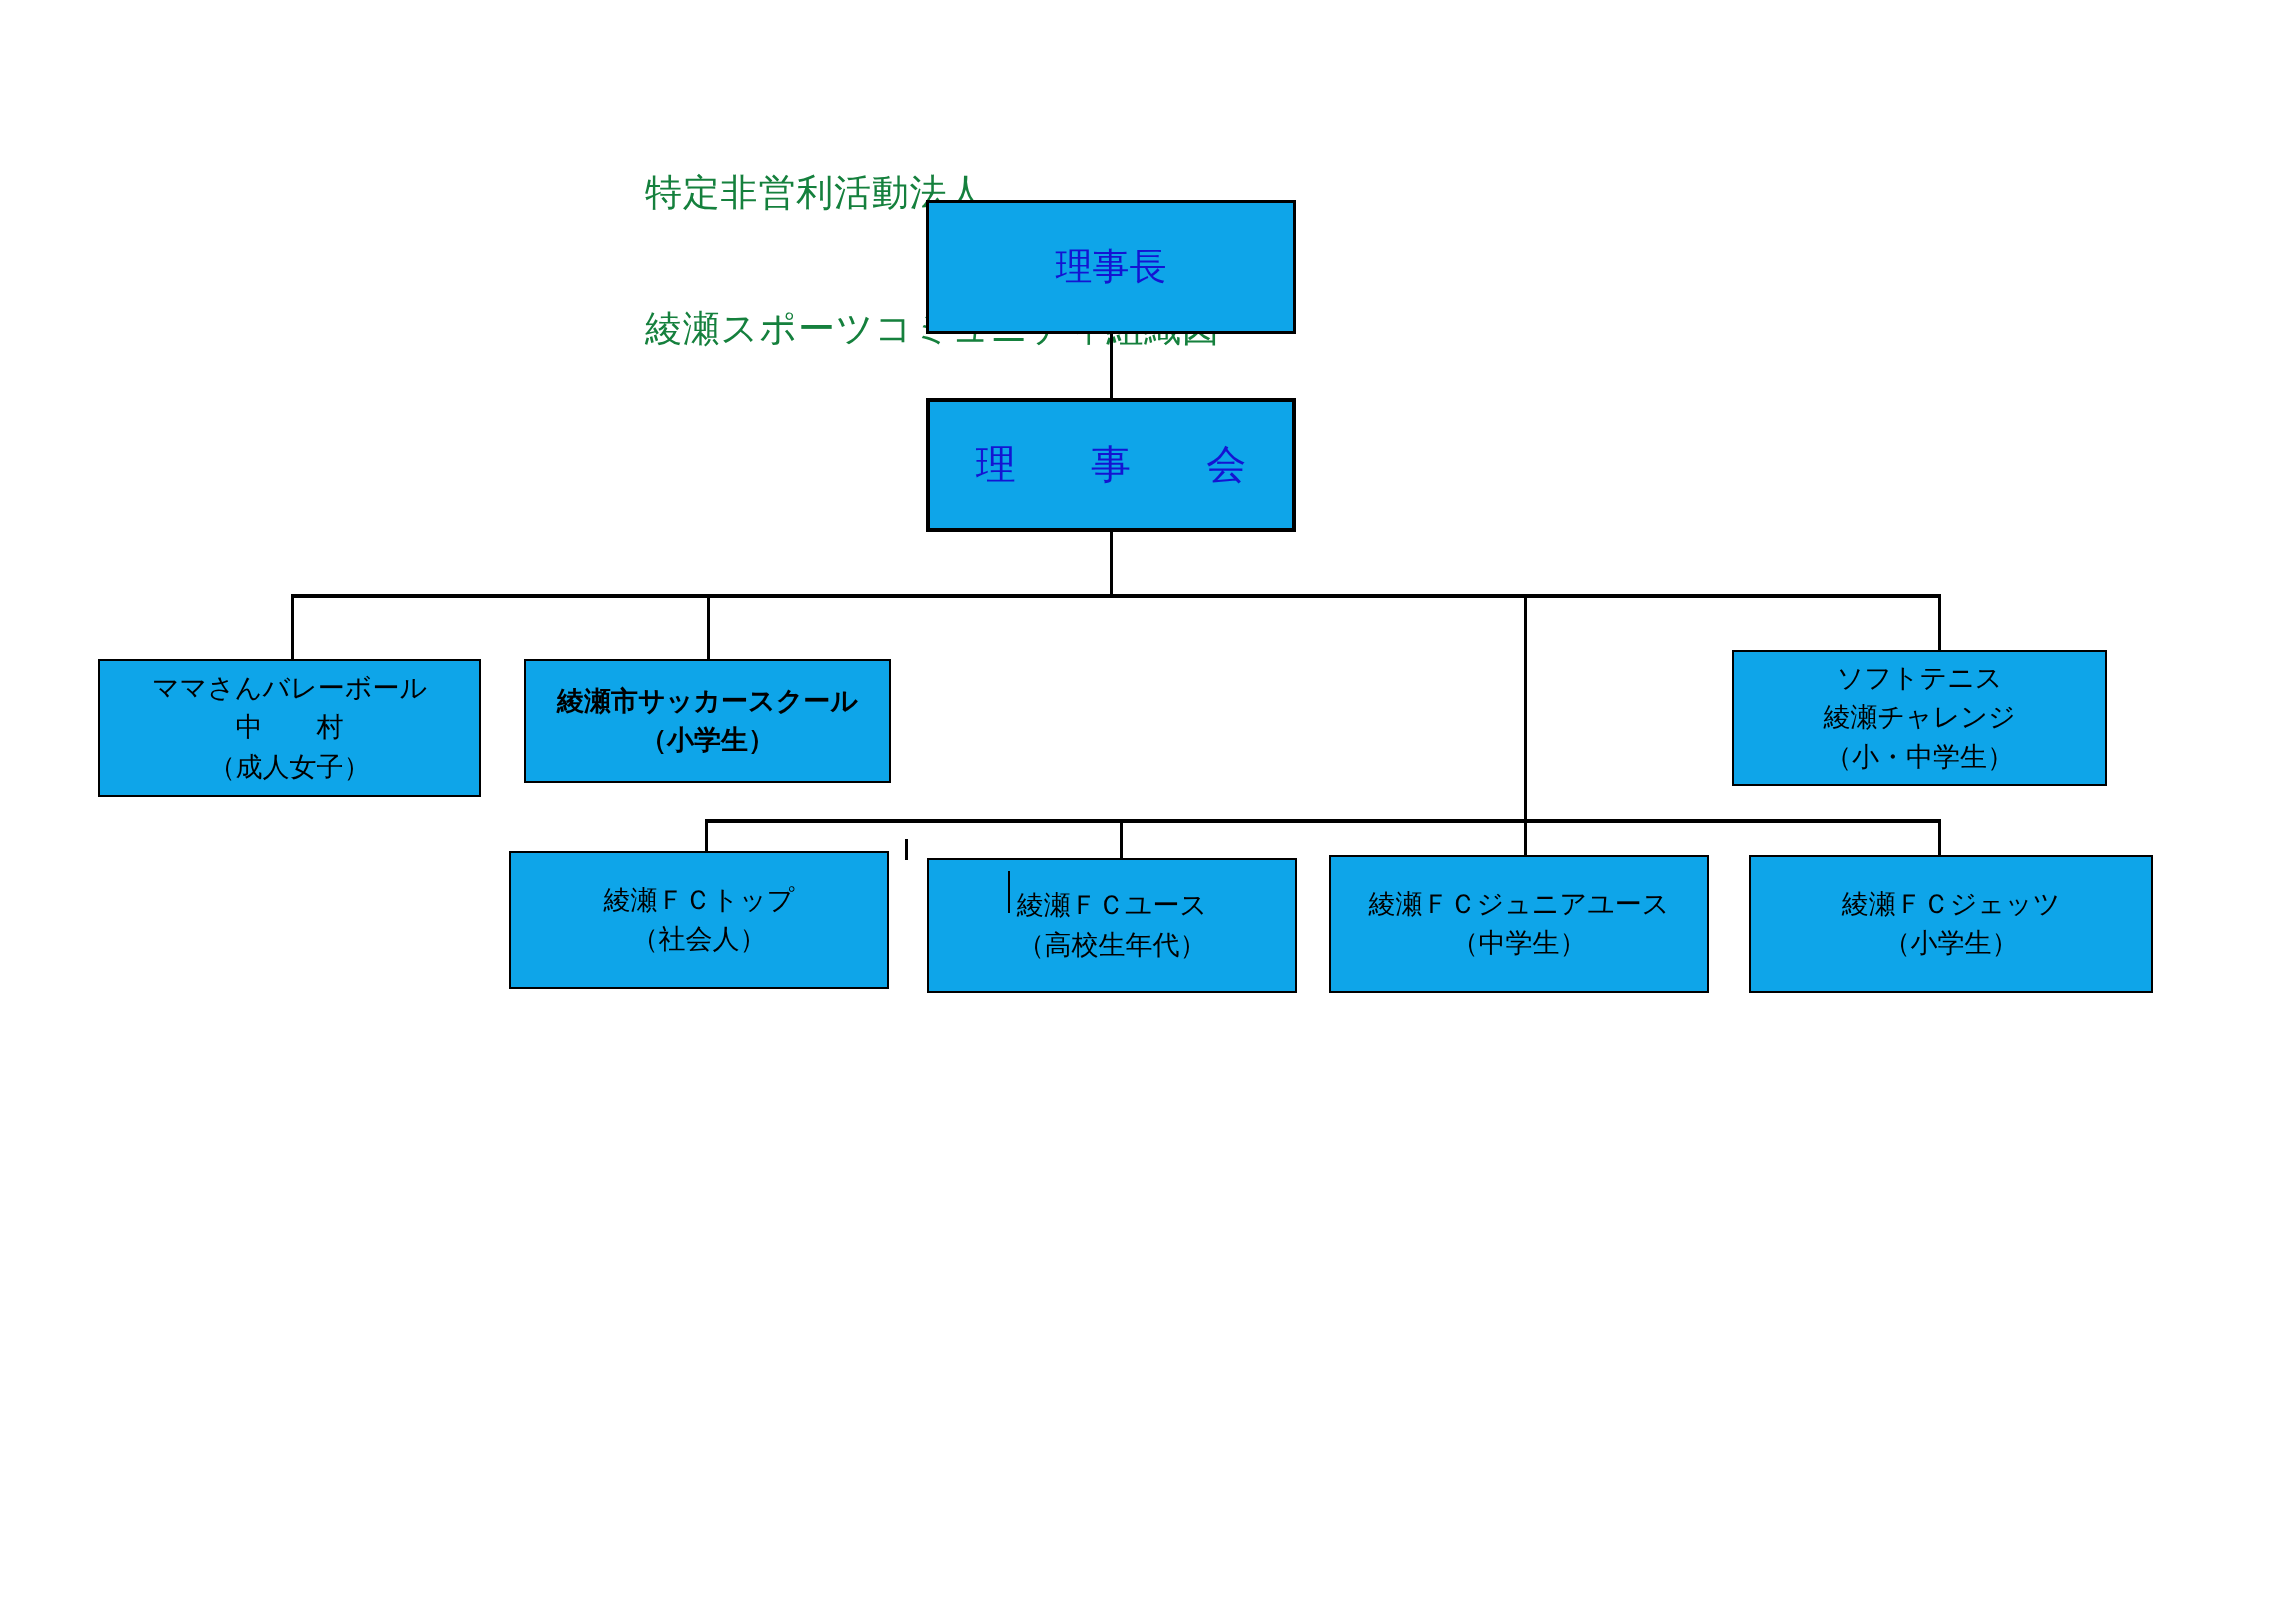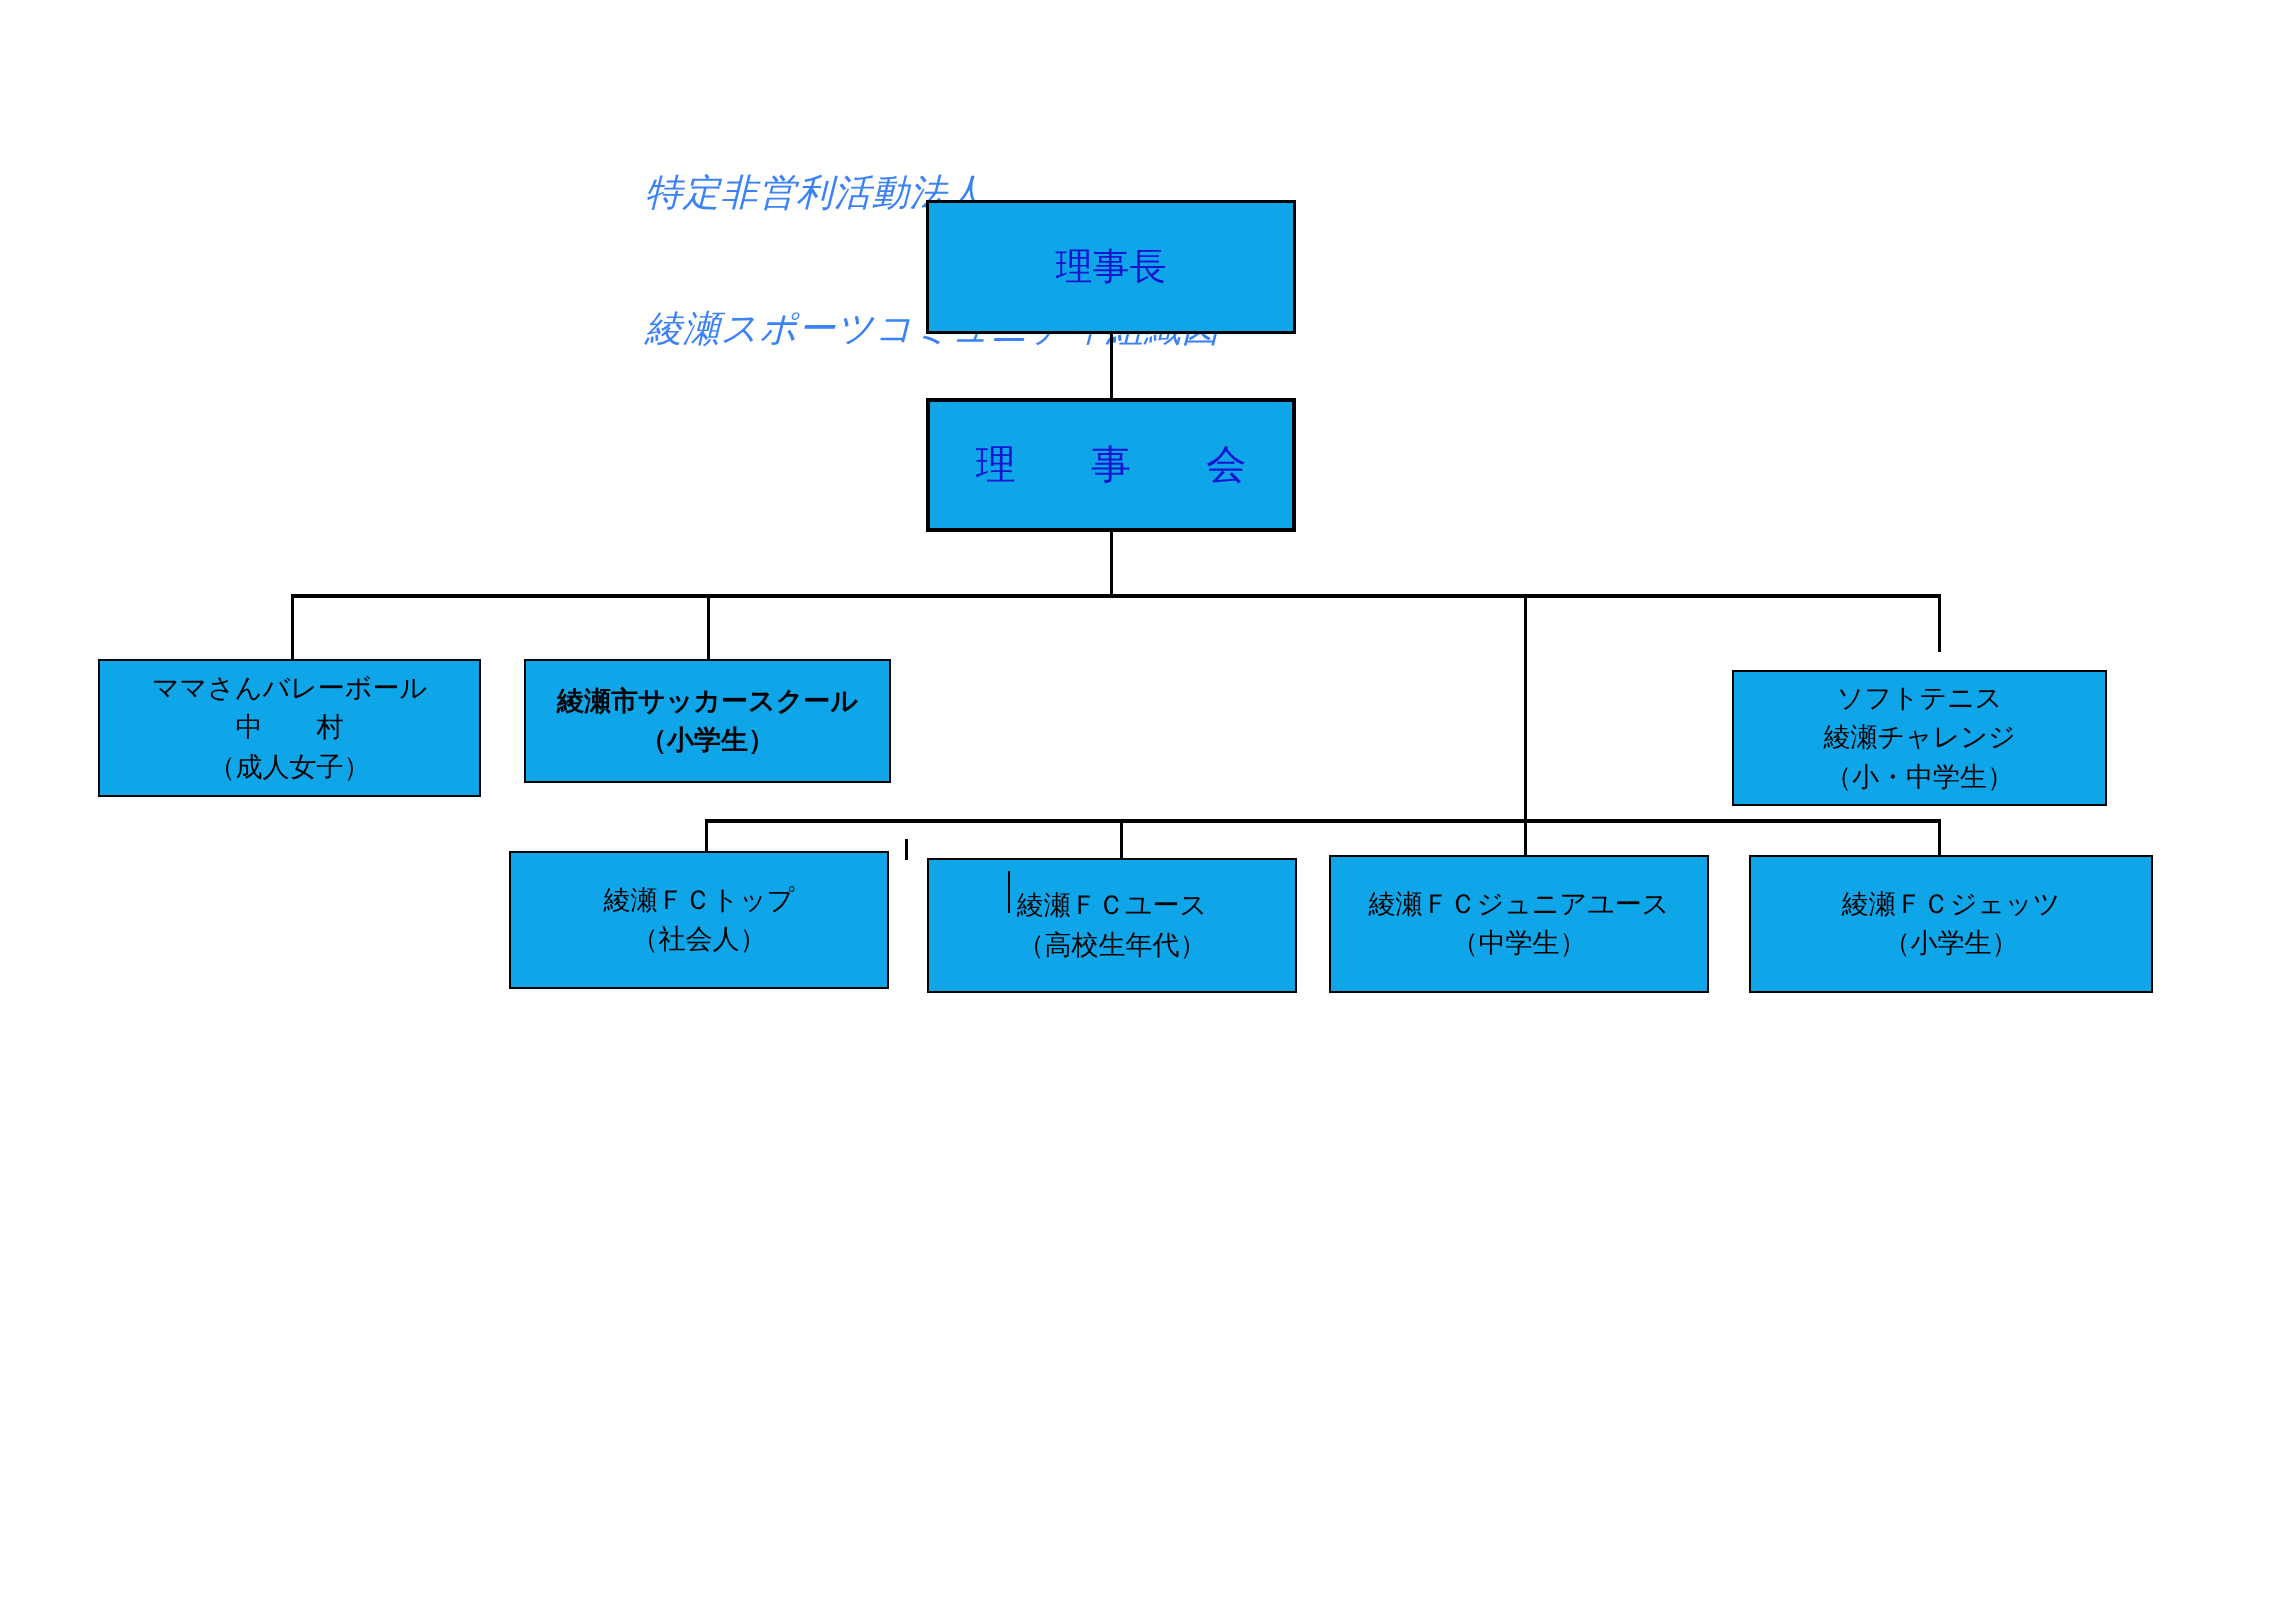--- a/index.html
+++ b/index.html
@@ -14,26 +14,25 @@
     background: #ffffff;
     font-family: "Liberation Serif", "DejaVu Serif", serif;
     overflow: hidden;
   }
 
   
   .chart-title {
     position: absolute;
     left: 645px;
     top: 80px;
-    color: #3b82f6;
+    color: #15803d;
     font-size: 37px;
     line-height: 1.22;
     white-space: pre;
     letter-spacing: 0.8px;
-    font-style: italic;
   }
   .chart-title .line { display: block; }
 
   
   .node {
     position: absolute;
     box-sizing: border-box;
     background: #0ea5e9;
     border: 2.4px solid #000000;
     display: flex;
@@ -128,21 +127,21 @@
 
   <div class="node board" style="left:926px; top:398px; width:370px; height:134px;">
     <span class="ln">理　事　会</span>
   </div>
 
   <div class="node" style="left:524px; top:659px; width:367px; height:124px;font-weight:bold;">
     <span class="ln">綾瀬市サッカースクール</span>
     <span class="ln">（小学生）</span>
   </div>
 
-  <div class="node" style="left:1732px; top:650px; width:375px; height:136px;margin-top:20px;">
+  <div class="node" style="left:1732px; top:650px; width:375px; height:136px;">
     <span class="ln">ソフトテニス</span>
     <span class="ln">綾瀬チャレンジ</span>
     <span class="ln">（小・中学生）</span>
   </div>
 
   <div class="node" style="left:509px; top:851px; width:380px; height:138px;">
     <span class="ln">綾瀬ＦＣトップ</span>
     <span class="ln">（社会人）</span>
   </div>
 

